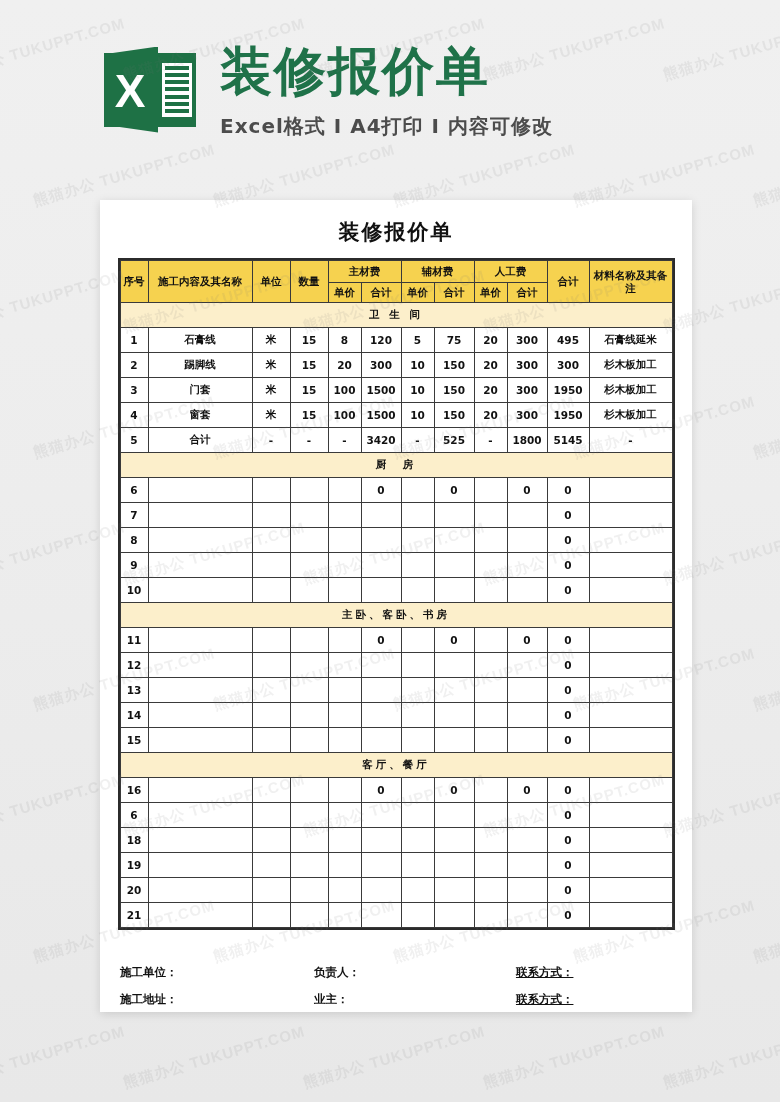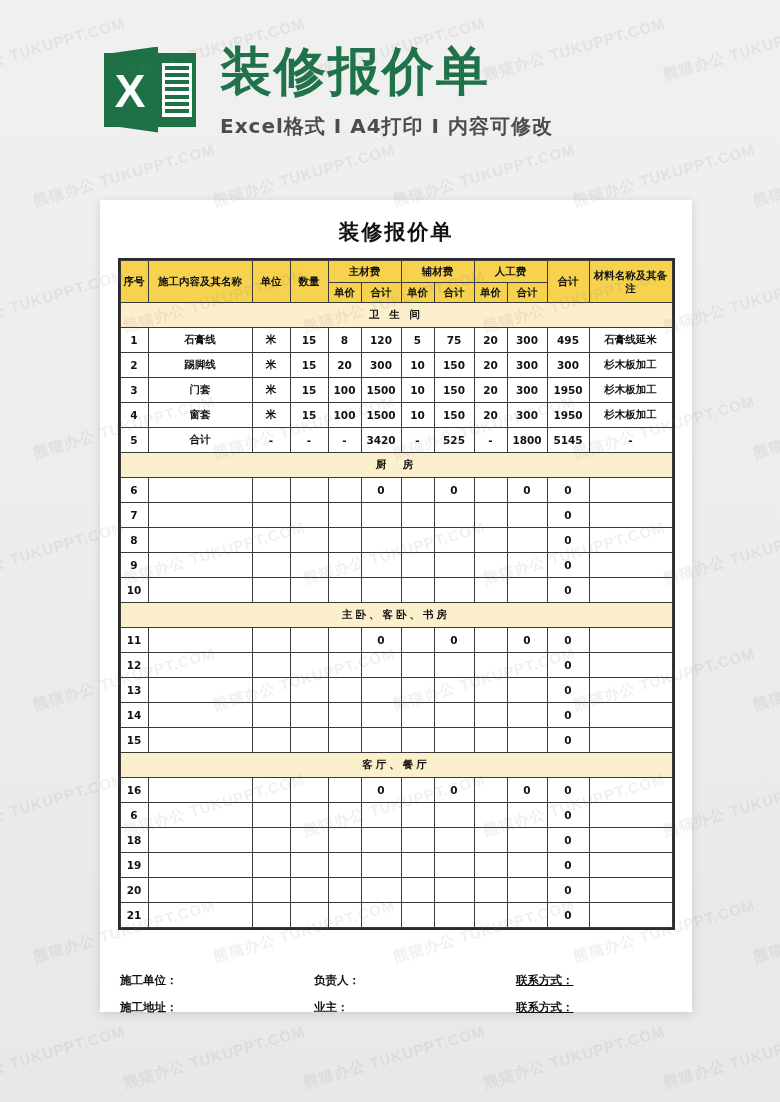--- a/index.html
+++ b/index.html
@@ -160,21 +160,21 @@
     font-size: 11px;
     height: 22px;
     letter-spacing: 3px;
   }
   td.name { font-weight: 600; }
   .outer { outline: 2px solid #2b2b2b; outline-offset: 0; }
 
   
   .footer {
     width: 552px;
-    margin: 16px auto;
+    margin: 8px auto;
     padding-top: 23px;
   }
   .frow {
     display: flex;
     font-size: 11.5px;
     font-weight: 700;
     color: #111;
     padding: 6px 0;
     font-family: "DejaVu Sans", "Liberation Sans", sans-serif;
   }

